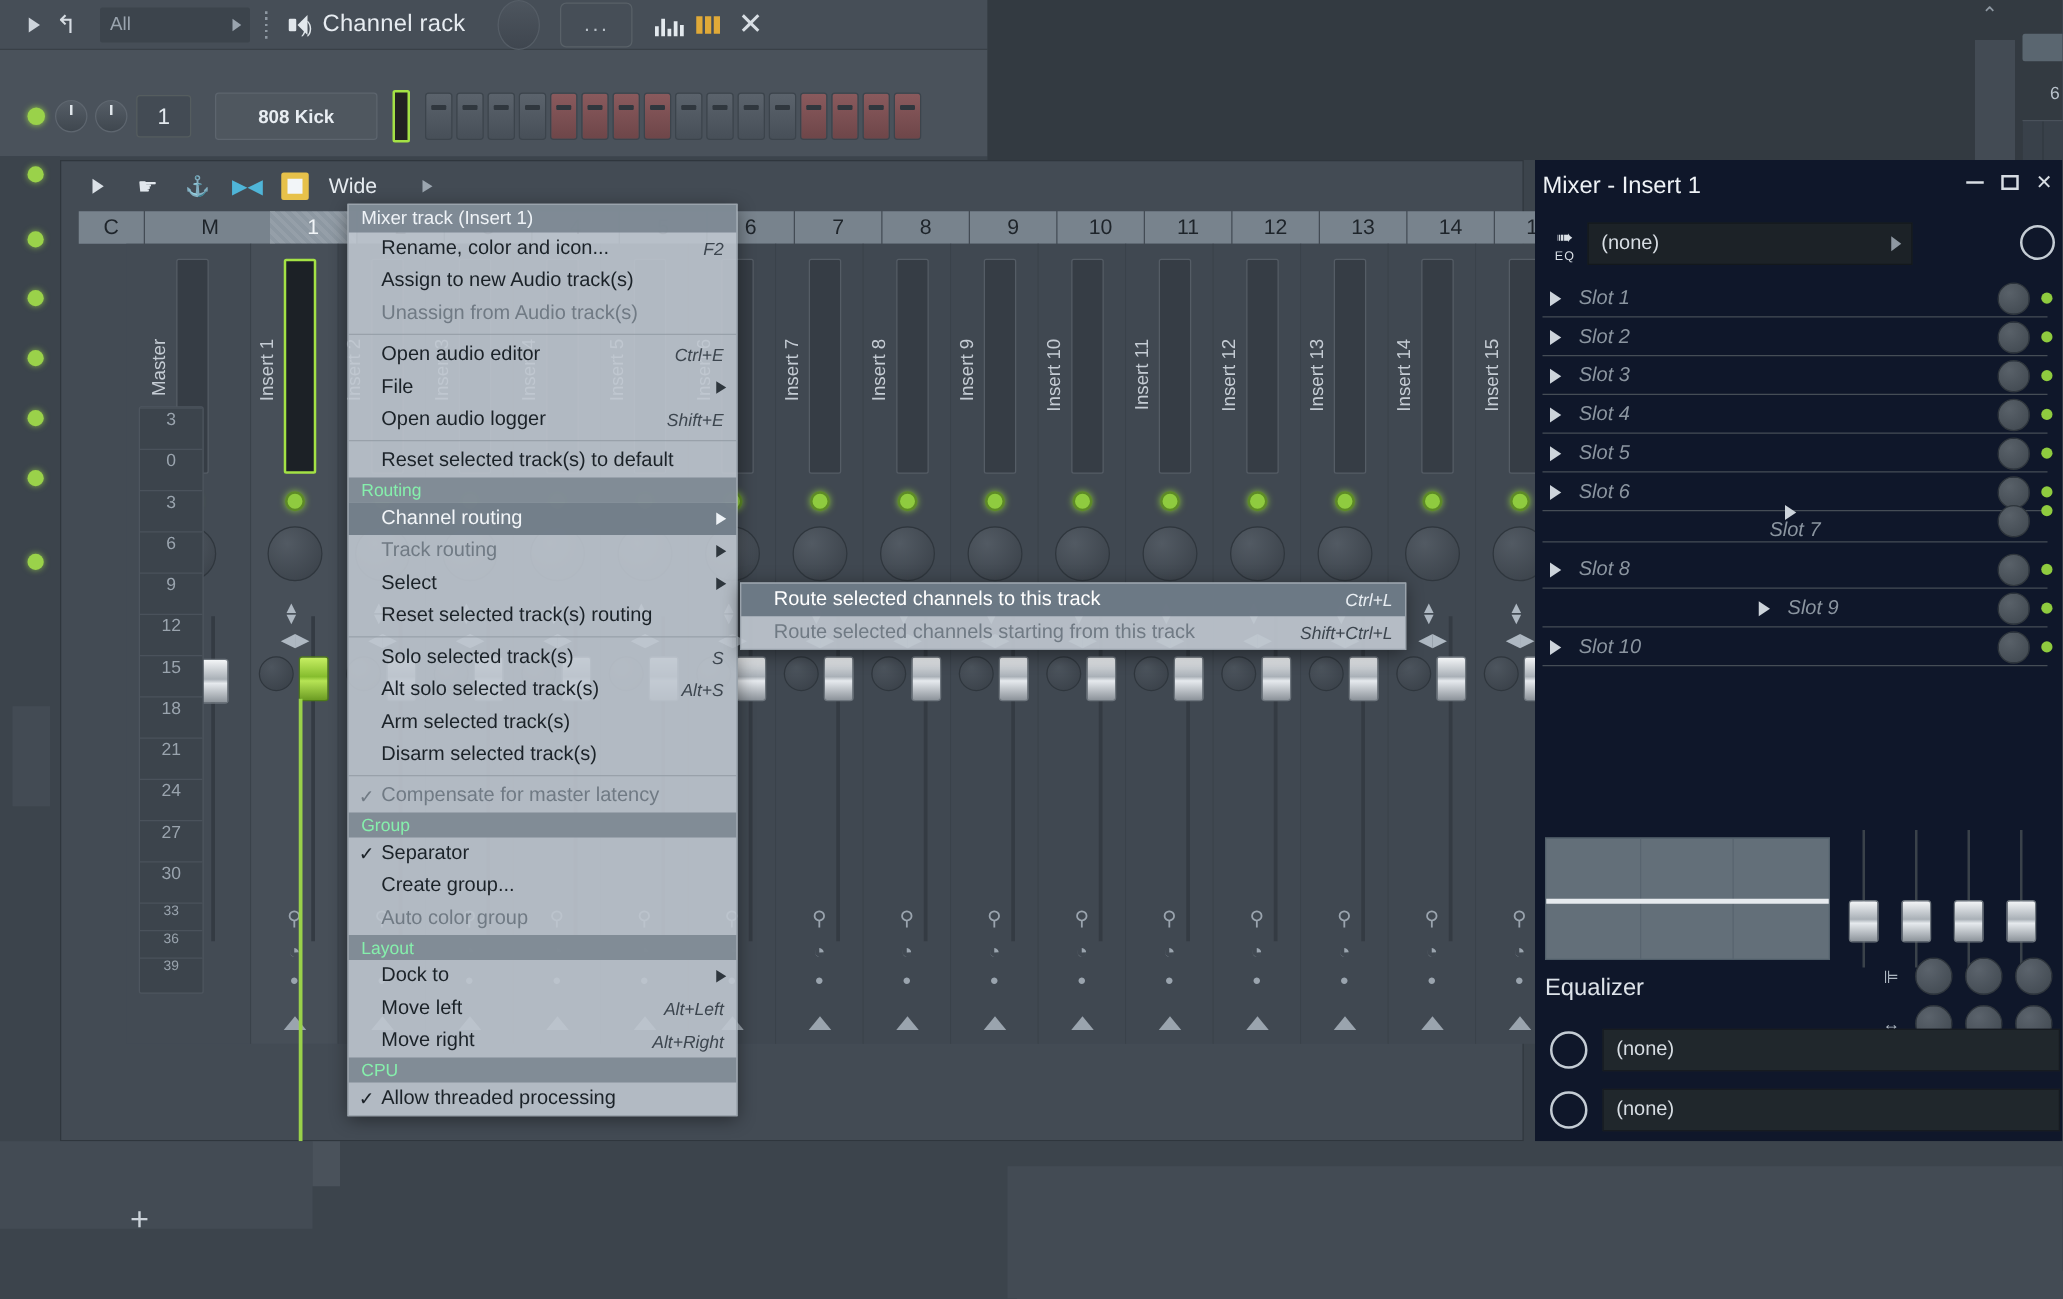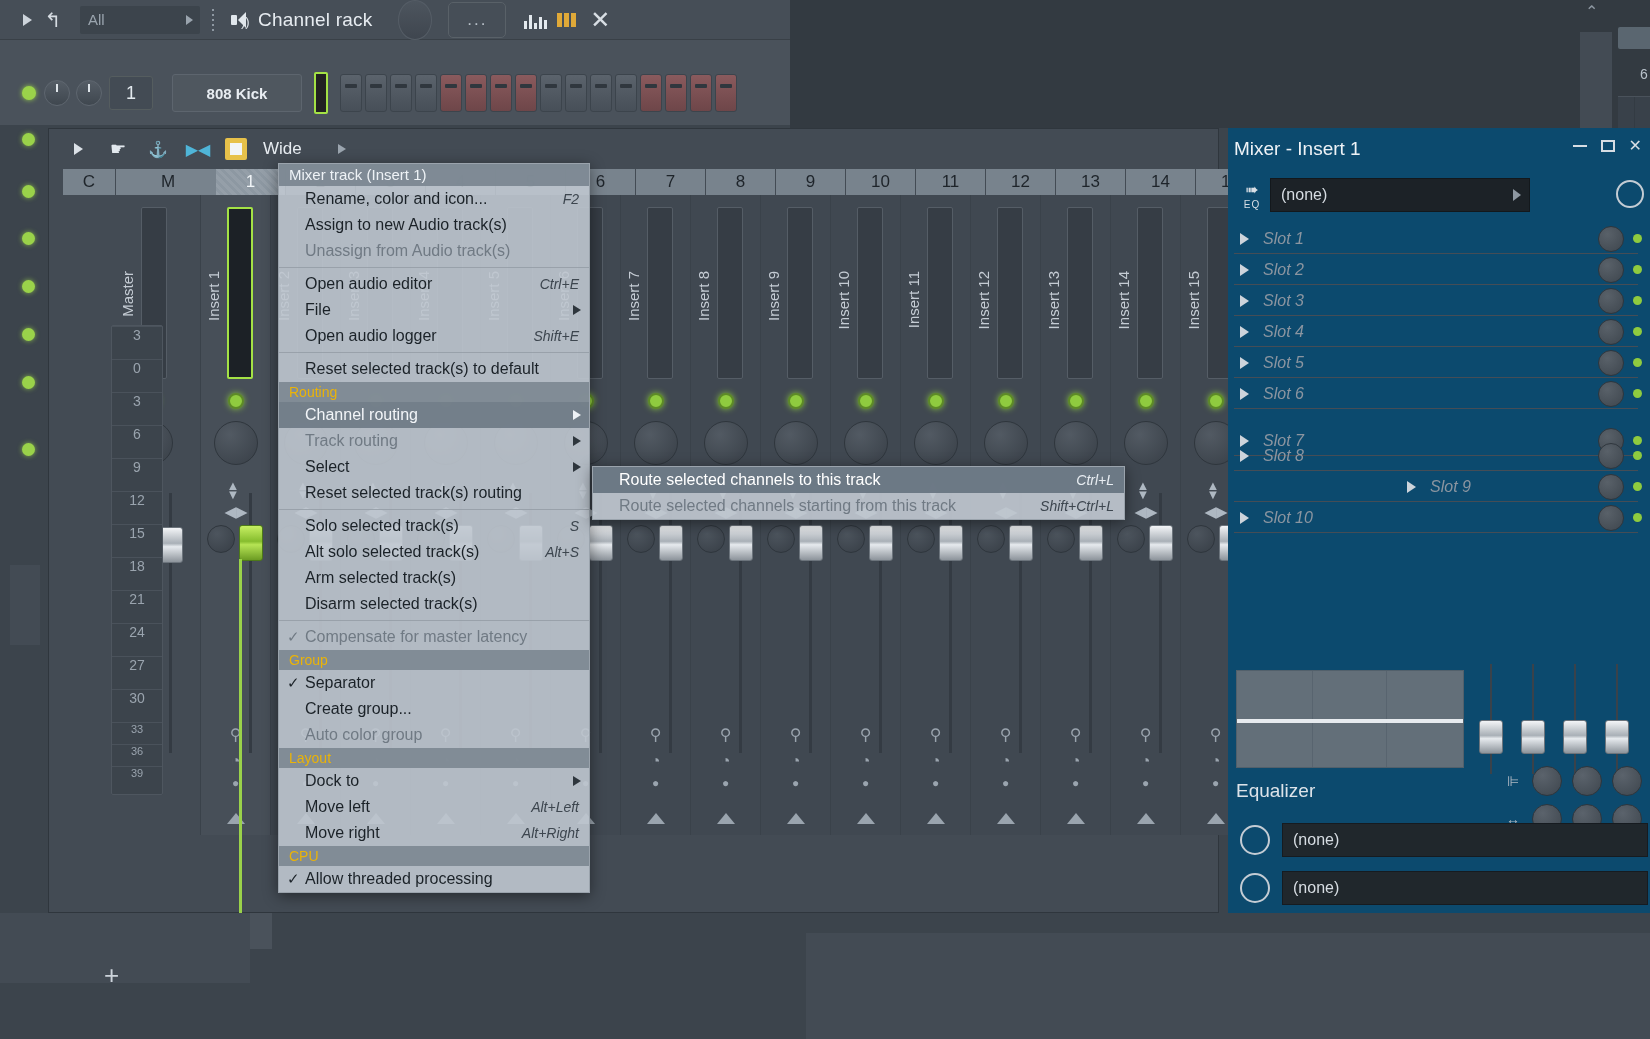--- a/index.html
+++ b/index.html
@@ -131,21 +131,21 @@
   .s-fader.green { background:linear-gradient(#c7ef63,#86bd2e 45%,#b6e455 55%,#6c9c23); border-color:#4e7a19;}
   .s-bottomicons { position:absolute; left:0; width:100%; top:530px; text-align:center; color:#9aa4ae;}
   .s-bottomicons .i1 { font-size:16px; }
   .s-bottomicons .i2 { font-size:16px; margin-top:8px;}
   .s-bottomicons .i3 { font-size:12px; margin-top:6px;}
   .s-arrow { position:absolute; left:50%; margin-left:-9px; top:618px;
      width:0;height:0;border-left:9px solid transparent;border-right:9px solid transparent;border-bottom:11px solid #9aa4ae;}
   .s-cable { position:absolute; width:3px; background:#9ad24a; }
 
   
-  #mx-right { left:1228px; top:128px; width:422px; height:785px; background:#0c4a6e; }
+  #mx-right { left:1228px; top:128px; width:422px; height:785px; background:#0f172a; }
   #mx-title { position:absolute; left:6px; top:10px; font-size:19px; color:#eef2f6; }
   #mx-wctl { position:absolute; right:8px; top:8px; display:flex; gap:14px; align-items:center; color:#d7dde3; font-size:16px;}
   #mx-wctl .sq { width:14px;height:12px;border:2px solid #d7dde3;}
   #mx-wctl .mn { width:14px;height:2px;background:#d7dde3;}
   #eq-row { position:absolute; left:6px; top:46px; width:100%; height:42px; display:flex; align-items:center; }
   #eq-ic { width:36px; text-align:center; color:#d9dfe5; position:relative; }
   #eq-ic .lbl { font-size:10px; letter-spacing:1px; }
   #eq-field { width:260px; height:34px; background:#1c2227; border:1px solid #13181c;
      display:flex;align-items:center; padding:0 10px; color:#d7dde3; font-size:16px; position:relative;}
   #eq-field .tri { position:absolute; right:8px; width:0;height:0;
@@ -176,21 +176,21 @@
   .bottom-slot .cic { width:30px;height:30px;border:2px solid #c4ccd4;border-radius:50%; margin:0 12px 0 6px;}
   .bottom-slot .fld { flex:1; height:34px; background:#20272c; border:1px solid #161b20;
      display:flex;align-items:center;padding:0 10px;color:#d7dde3;font-size:16px;}
 
   
   #ctxmenu { left:278px; top:163px; width:312px; background:rgba(191,199,207,.90);
      border:1px solid #9aa3ac; box-shadow:0 3px 14px rgba(0,0,0,.45); z-index:50; }
   .ctx-title { height:22px; line-height:22px; padding-left:10px; font-size:15px;
      color:#eef2f6; background:rgba(122,133,144,.92); }
   .ctx-sect { height:20px; line-height:20px; padding-left:10px; font-size:14px;
-     color:#eab308; background:rgba(122,133,144,.88); }
+     color:#86efac; background:rgba(122,133,144,.88); }
   .ctx-item { height:26px; display:flex; align-items:center; padding:0 10px 0 26px;
      font-size:16px; color:#1b2228; position:relative; }
   .ctx-item.disabled { color:#707a84; }
   .ctx-item.hl { background:rgba(110,122,134,.92); color:#f2f5f8; }
   .ctx-item .sc { margin-left:auto; font-style:italic; font-size:14px; color:#3d464f; }
   .ctx-item.hl .sc { color:#e8edf2; }
   .ctx-item .arr { position:absolute; right:8px; width:0;height:0;
      border-left:8px solid #2e363d;border-top:5px solid transparent;border-bottom:5px solid transparent;}
   .ctx-item.hl .arr { border-left-color:#eef2f6; }
   .ctx-item .chk { position:absolute; left:8px; font-size:15px; }
@@ -674,21 +674,21 @@
         <span>Slot 5</span>
         <span class="dot"></span>
         <span class="led"></span>
       </div>
       <div class="slot" style="top: 251px;">
         <span class="tri"></span>
         <span>Slot 6</span>
         <span class="dot"></span>
         <span class="led"></span>
       </div>
-      <div class="slot" style="top: 298px;">
+      <div class="slot" style="top: 276px; flex-direction: column;">
         <span class="tri"></span>
         <span>Slot 7</span>
         <span class="dot"></span>
         <span class="led"></span>
       </div>
       <div class="slot" style="top: 313px;">
         <span class="tri"></span>
         <span>Slot 8</span>
         <span class="dot"></span>
         <span class="led"></span>

